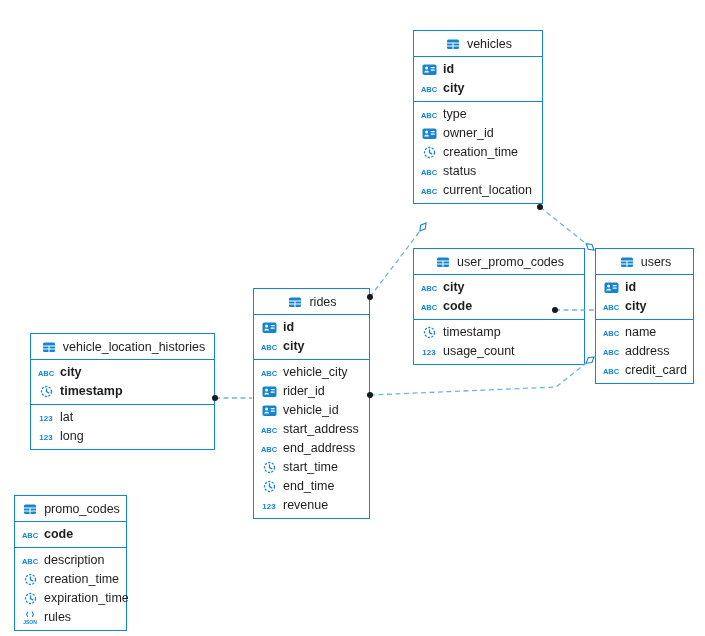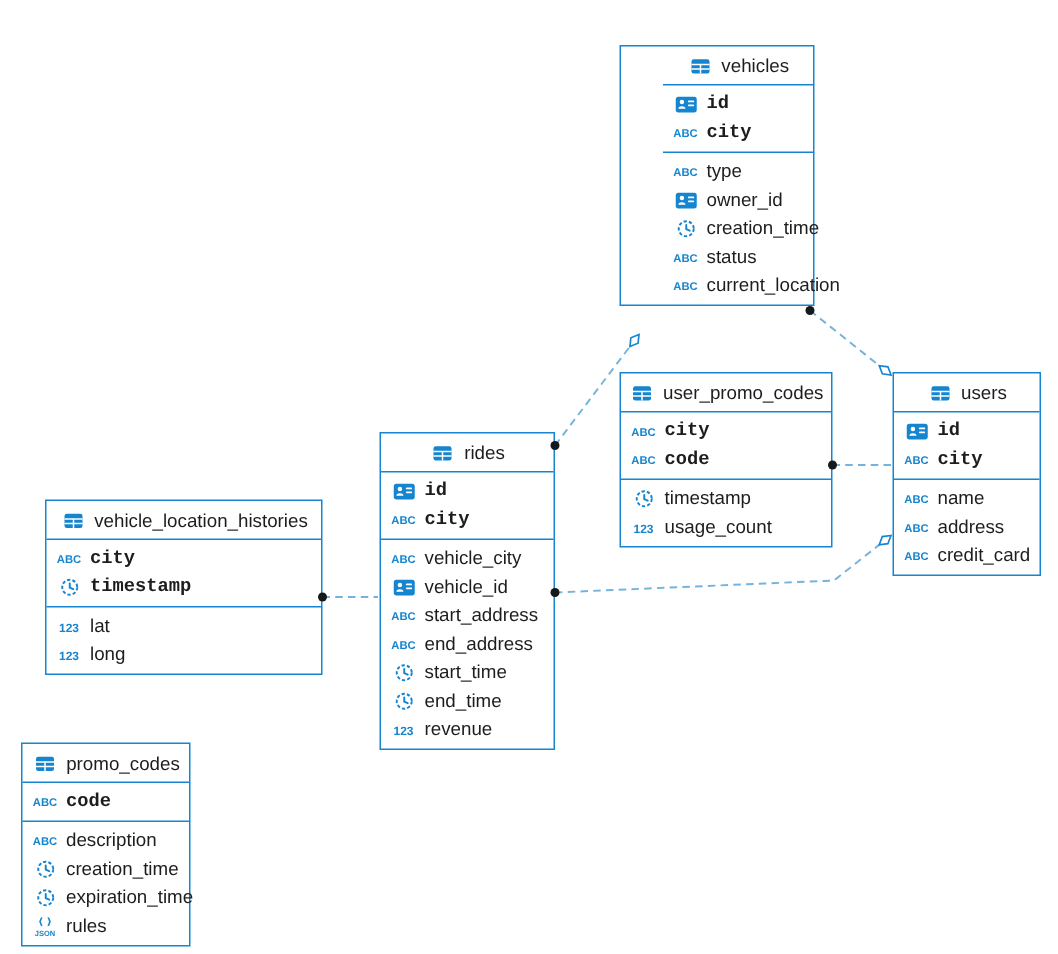--- a/index.html
+++ b/index.html
@@ -8,21 +8,21 @@
   #wires{position:absolute;left:0;top:0;z-index:3;pointer-events:none;}
   .table{position:absolute;background:#ffffff;border:1px solid #1585cf;
          box-sizing:border-box;z-index:2;}
   .t-header{height:25px;display:flex;align-items:center;justify-content:center;
             gap:5px;border-bottom:1px solid #1585cf;font-size:12.5px;color:#1d1d1f;
             white-space:nowrap;padding:0 4px;}
   .t-section{padding:3px 0;}
   .t-section.pk{border-bottom:1px solid #1585cf;}
   .t-row{height:19px;display:flex;align-items:center;gap:5px;padding:0 6px;
          font-size:12.5px;color:#1d1d1f;white-space:nowrap;}
-  .t-row.pk-row .t-colname{font-weight:bold;font-family:Liberation Mono, monospace;}
+  .t-row.pk-row .t-colname{font-weight:bold;}
   .t-icon{width:18px;min-width:18px;display:flex;justify-content:center;}
   .t-colname{line-height:19px;}
 </style>
 </head>
 <body>
 
 <div id="canvas">
   <svg id="wires" width="705" height="636">
       <polyline points="215,398 252,398" fill="none" stroke="#74b4dc" stroke-width="1.3" stroke-dasharray="5 3.5"></polyline>
       <circle cx="215" cy="398" r="3" fill="#15191c"></circle>
@@ -37,21 +37,21 @@
         <polygon points="0,0 -5,-3 -10,0 -5,3" fill="#ffffff" stroke="#1585cf" stroke-width="1.1"></polygon>
       </g>
       <polyline points="555,310 594,310" fill="none" stroke="#74b4dc" stroke-width="1.3" stroke-dasharray="5 3.5"></polyline>
       <circle cx="555" cy="310" r="3" fill="#15191c"></circle>
       <polyline points="540,207 594,250" fill="none" stroke="#74b4dc" stroke-width="1.3" stroke-dasharray="5 3.5"></polyline>
       <circle cx="540" cy="207" r="3" fill="#15191c"></circle>
       <g transform="translate(594,250) rotate(38.530180014826826)">
         <polygon points="0,0 -5,-3 -10,0 -5,3" fill="#ffffff" stroke="#1585cf" stroke-width="1.1"></polygon>
       </g>
     </svg>
-<div class="table" style="left: 413px; top: 30px; width: 130px; padding-left: 28px;">
+<div class="table" style="left: 413px; top: 30px; width: 130px;">
       <div class="t-header">
         <span class="t-icon">
           <svg width="14" height="14" viewBox="0 0 14 14">
             <rect x="1" y="2.5" width="12" height="9.5" rx="1.5" fill="#1585cf"></rect>
             <line x1="1" y1="6" x2="13" y2="6" stroke="#fff" stroke-width="1"></line>
             <line x1="1" y1="9" x2="13" y2="9" stroke="#fff" stroke-width="1"></line>
             <line x1="7" y1="6" x2="7" y2="12" stroke="#fff" stroke-width="1"></line>
           </svg>
         </span>
         <span>vehicles</span>
@@ -119,21 +119,21 @@
         <div class="t-row">
           <span class="t-icon">
             <svg width="18" height="11" viewBox="0 0 18 11">
               <text x="9" y="8.5" text-anchor="middle" font-size="7.5" font-weight="bold" fill="#1585cf" font-family="Liberation Sans,sans-serif">ABC</text>
             </svg>
           </span>
           <span class="t-colname">current_location</span>
         </div>
       </div>
     </div>
-    <div class="table" style="left: 413px; top: 248px; width: 142px;">
+    <div class="table" style="left: 413px; top: 248px; width: 172px;">
       <div class="t-header">
         <span class="t-icon">
           <svg width="14" height="14" viewBox="0 0 14 14">
             <rect x="1" y="2.5" width="12" height="9.5" rx="1.5" fill="#1585cf"></rect>
             <line x1="1" y1="6" x2="13" y2="6" stroke="#fff" stroke-width="1"></line>
             <line x1="1" y1="9" x2="13" y2="9" stroke="#fff" stroke-width="1"></line>
             <line x1="7" y1="6" x2="7" y2="12" stroke="#fff" stroke-width="1"></line>
           </svg>
         </span>
         <span>user_promo_codes</span>
@@ -272,20 +272,32 @@
         </div>
       </div>
       <div class="t-section">
         <div class="t-row">
           <span class="t-icon">
             <svg width="18" height="11" viewBox="0 0 18 11">
               <text x="9" y="8.5" text-anchor="middle" font-size="7.5" font-weight="bold" fill="#1585cf" font-family="Liberation Sans,sans-serif">ABC</text>
             </svg>
           </span>
           <span class="t-colname">vehicle_city</span>
+        </div>
+        <div class="t-row">
+          <span class="t-icon">
+            <svg width="15" height="13" viewBox="0 0 15 13">
+              <rect x="0.5" y="1.5" width="14" height="10.5" rx="1.8" fill="#1585cf"></rect>
+              <circle cx="4.6" cy="5" r="1.5" fill="#fff"></circle>
+              <path d="M2.2 9.5 C2.2 7.3 7 7.3 7 9.5 Z" fill="#fff"></path>
+              <rect x="8.6" y="4" width="4.2" height="1.2" rx="0.6" fill="#fff"></rect>
+              <rect x="8.6" y="6.6" width="4.2" height="1.2" rx="0.6" fill="#fff"></rect>
+            </svg>
+          </span>
+          <span class="t-colname">rider_id</span>
         </div>
         <div class="t-row">
           <span class="t-icon">
             <svg width="15" height="13" viewBox="0 0 15 13">
               <rect x="0.5" y="1.5" width="14" height="10.5" rx="1.8" fill="#1585cf"></rect>
               <circle cx="4.6" cy="5" r="1.5" fill="#fff"></circle>
               <path d="M2.2 9.5 C2.2 7.3 7 7.3 7 9.5 Z" fill="#fff"></path>
               <rect x="8.6" y="4" width="4.2" height="1.2" rx="0.6" fill="#fff"></rect>
               <rect x="8.6" y="6.6" width="4.2" height="1.2" rx="0.6" fill="#fff"></rect>
             </svg>

